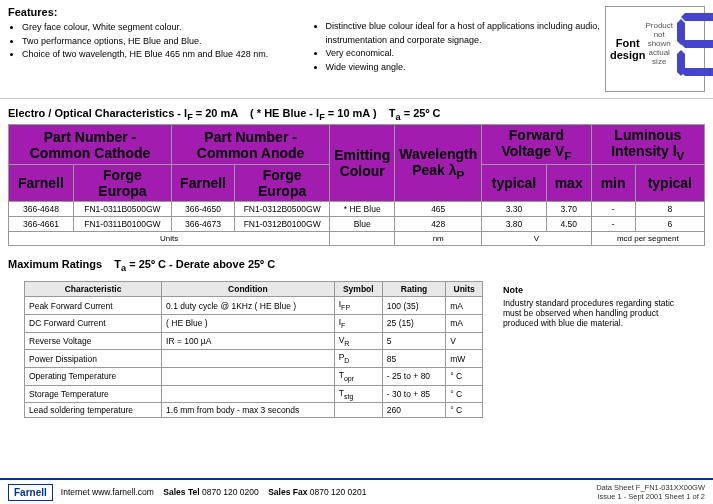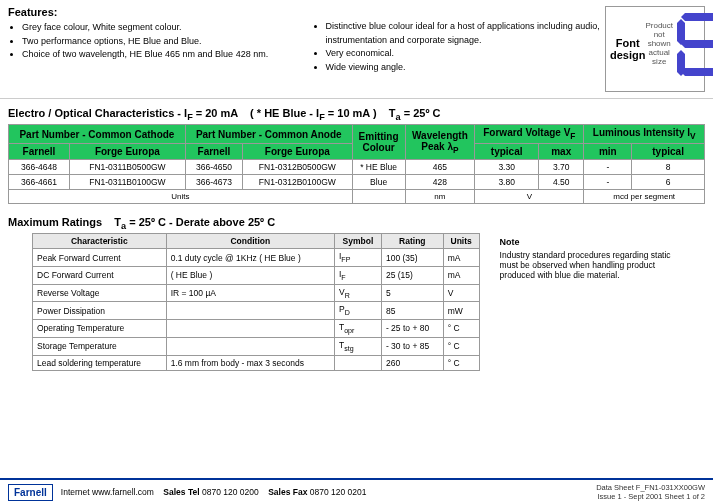--- a/index.html
+++ b/index.html
@@ -114,23 +114,23 @@
       font-size: 9px;
     }
 
     
     .electro-table th, .electro-table td {
       border: 1px solid #999;
       padding: 2px 4px;
       text-align: center;
     }
     .electro-table th {
-      background: #22c55e;
-      font-weight: bold;
-      font-size: 10px;
+      background: #a21caf;
+      font-weight: bold;
+      font-size: 14px;
     }
     .electro-table td {
       font-size: 8.5px;
     }
     .electro-table .units-row td {
       text-align: center;
       font-size: 8px;
     }
 
     
@@ -139,22 +139,23 @@
       padding: 2px 4px;
       font-size: 8.5px;
     }
     .max-table th {
       background: #e8e8e8;
       font-weight: bold;
     }
 
     .two-col-section {
       display: flex;
-      padding: 0 24px;
+      padding: 0 16px;
       gap: 8px;
+      margin-top: 6px;
     }
     .max-ratings-col {
       flex: 3;
     }
     .note-col {
       flex: 1.2;
       font-size: 8.5px;
       padding: 4px;
     }
     .note-col h4 {

